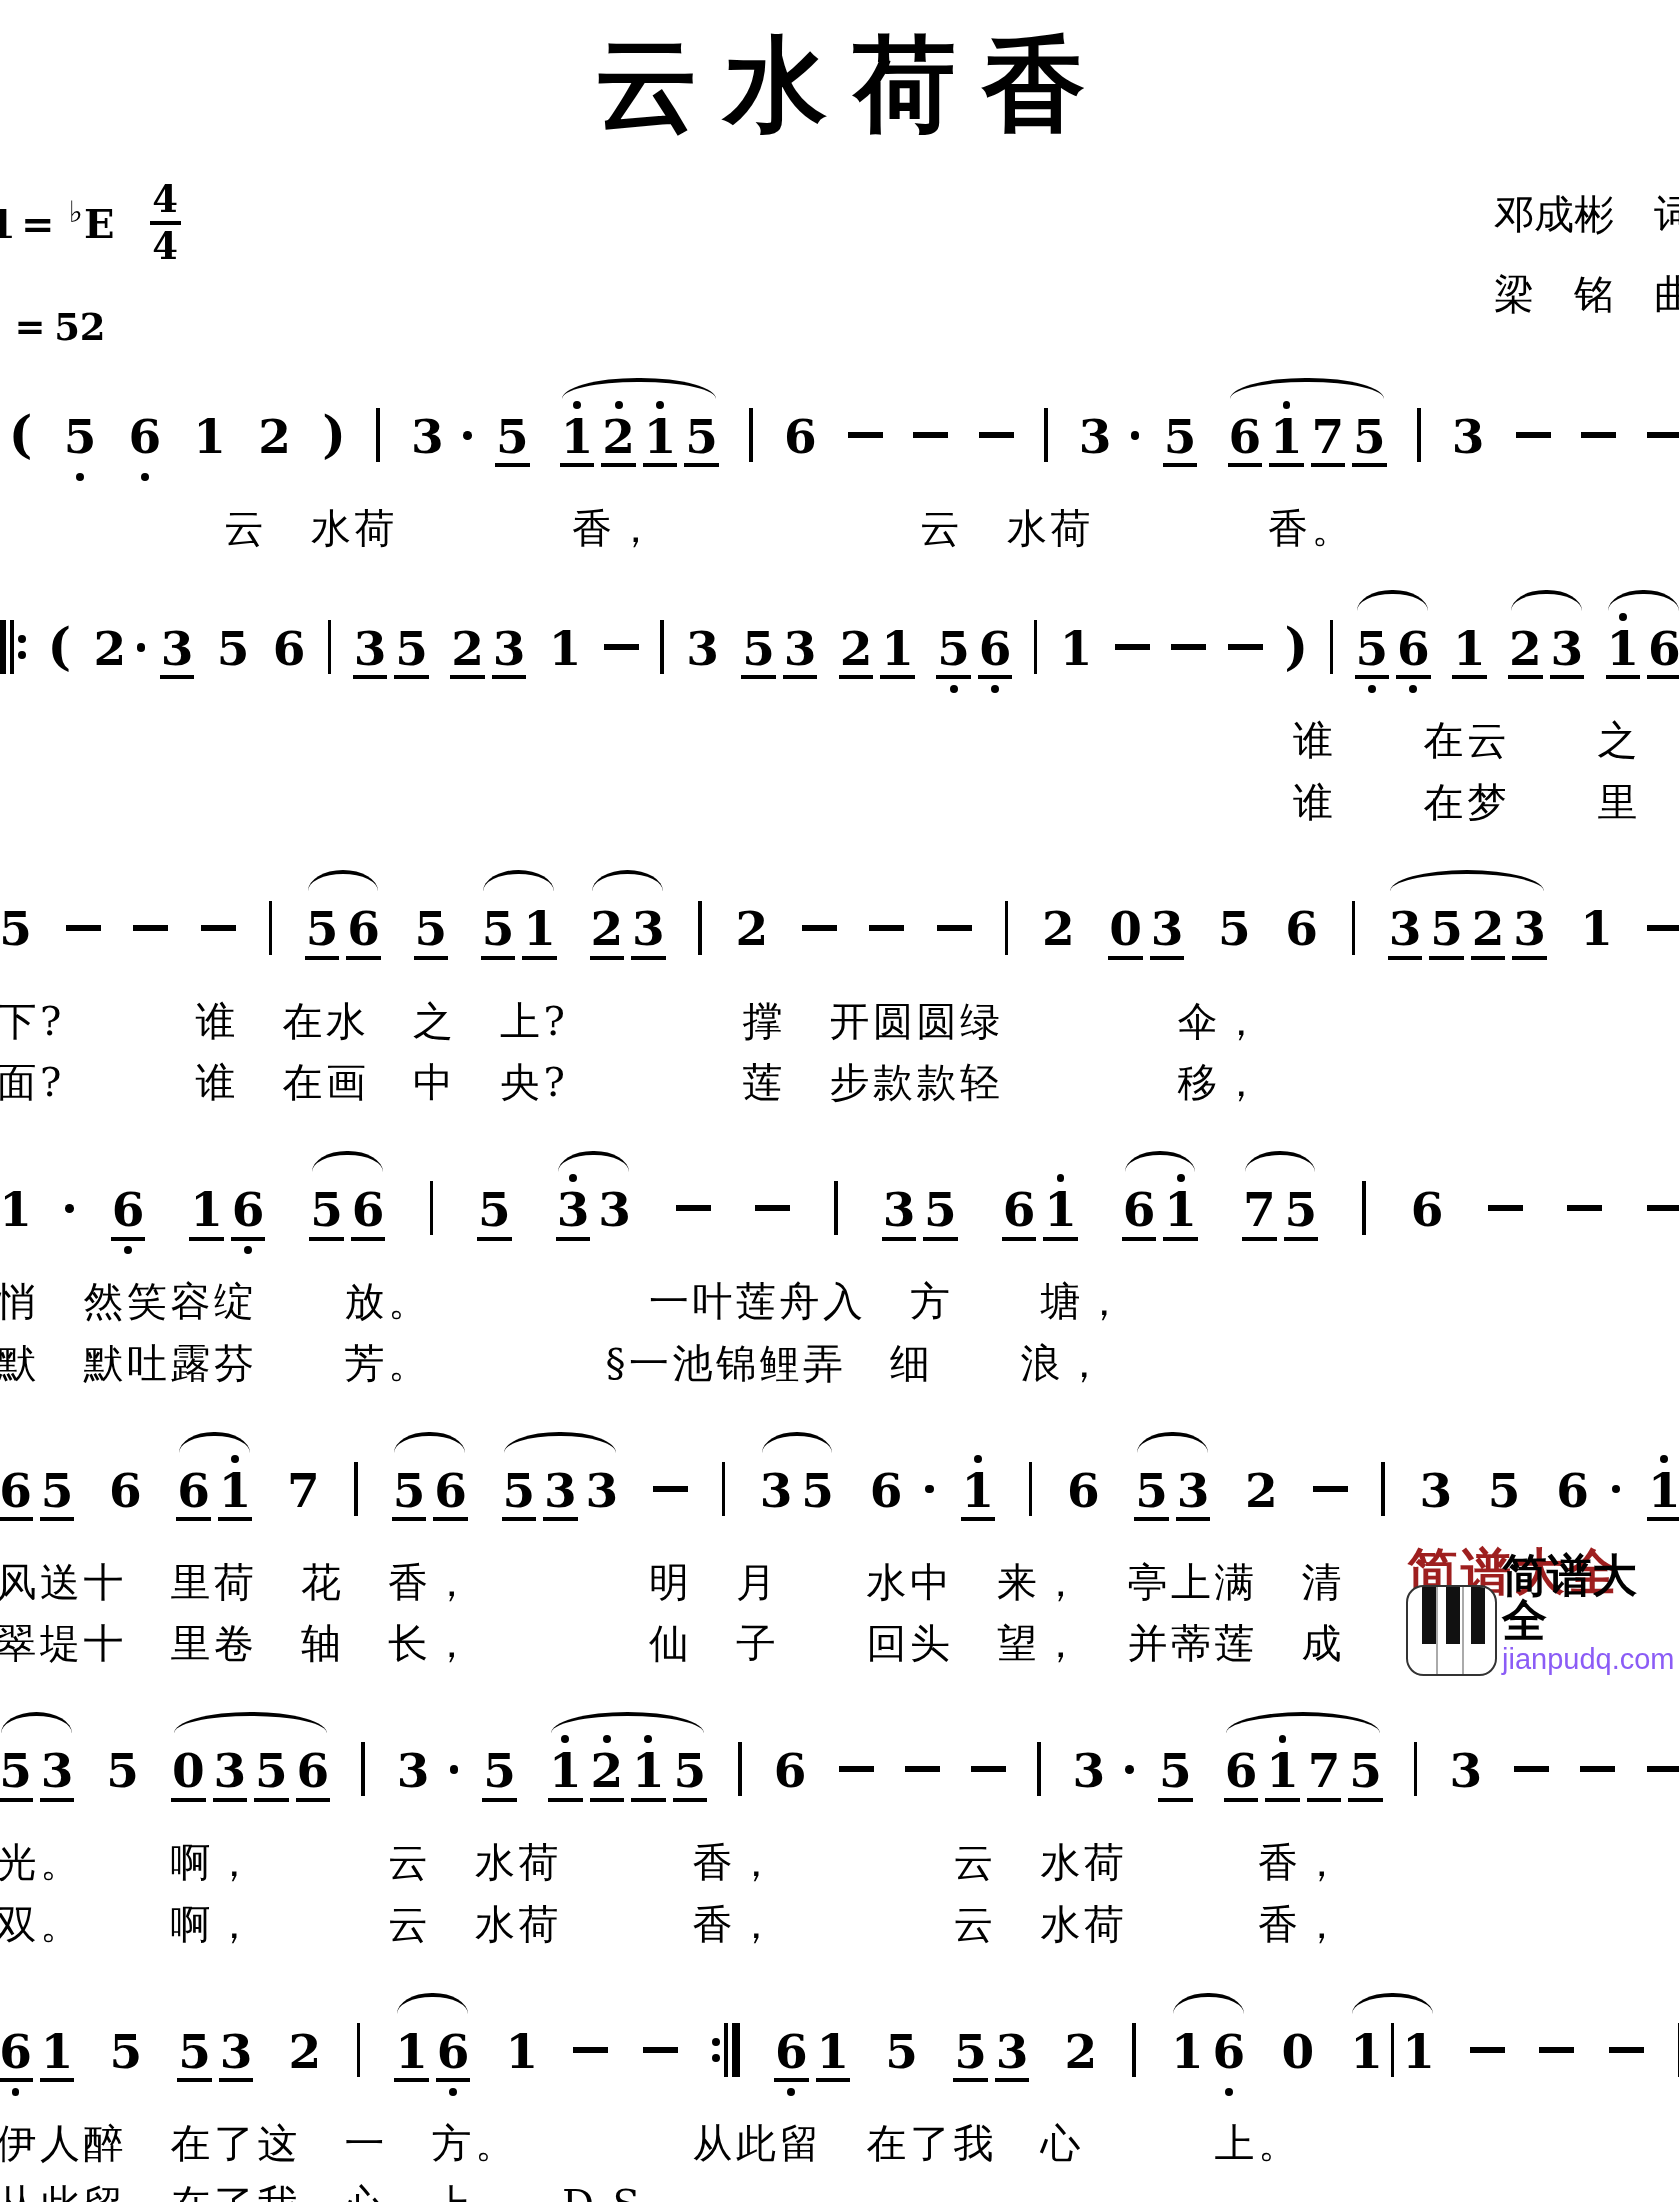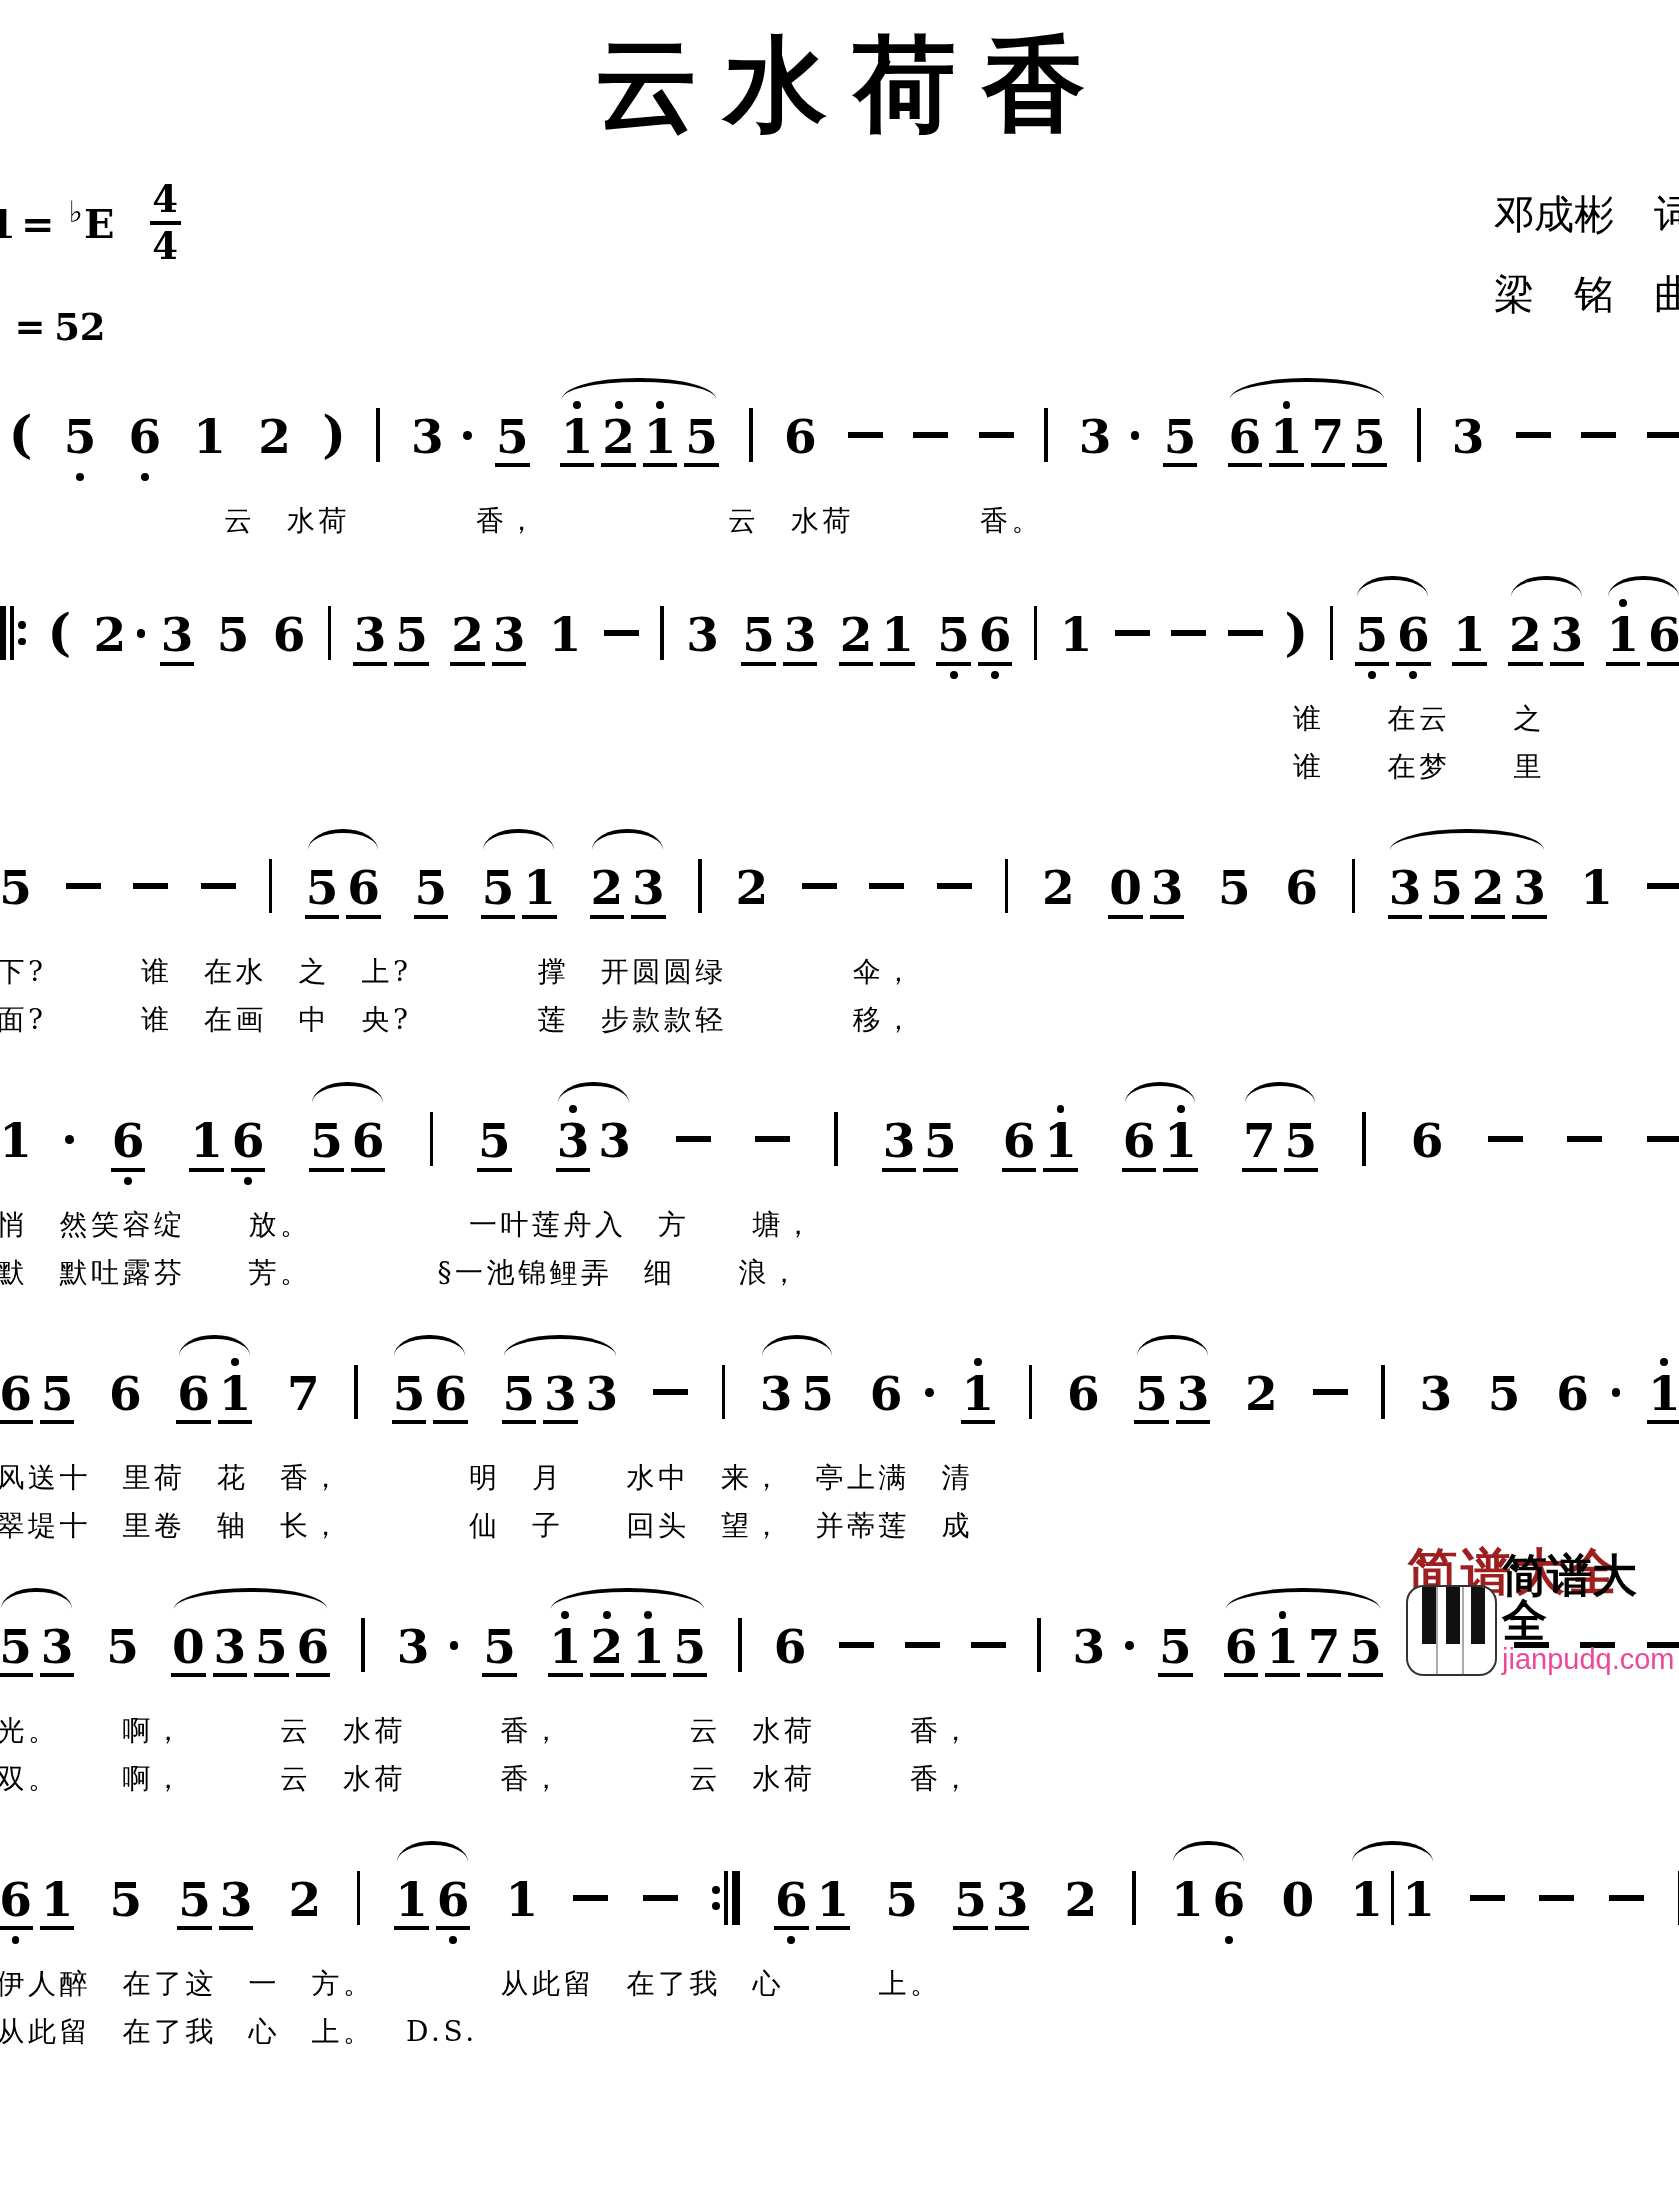--- a/index.html
+++ b/index.html
@@ -49,21 +49,21 @@
   .dash{width:35px;height:6px;background:#000;margin-top:55px;}
   .ndot{width:8.7px;height:8.7px;border-radius:50%;background:#000;margin-top:54px;margin-left:-12px;margin-right:-7px;}
   .paren{font-size:50px;line-height:1;font-weight:700;margin-top:33px;font-family:"DejaVu Serif", serif;}
   .rpt{display:flex;gap:4.3px;margin-top:31px;height:54px;align-items:stretch;}
   .rpt .thick{width:7.8px;background:#000;}
   .rpt .thin{width:3.5px;background:#000;}
   .rpt .dots{display:flex;flex-direction:column;justify-content:center;gap:8.7px;}
   .rpt .dots i{width:7.8px;height:7.8px;border-radius:50%;background:#000;}
 
   
-  .lyrics{font-size:28px;line-height:1.15;letter-spacing:3.5px;white-space:nowrap;overflow:hidden;
+  .lyrics{font-size:40px;line-height:1.15;letter-spacing:3.5px;white-space:nowrap;overflow:hidden;
           font-family:"DejaVu Serif", serif;}
   .lyrics.r1{margin-top:21px;}
   .lyrics.r2{margin-top:15.6px;}
   .sys1 .lyrics{padding-left:217px;}
   .sys2 .lyrics{padding-left:1286px;}
   .sys3 .lyrics,.sys4 .lyrics,.sys5 .lyrics,.sys6 .lyrics,.sys7 .lyrics{margin-left:-10.4px;}
 
   
   .watermark{position:absolute;right:5.2px;bottom:1.7px;width:269px;height:137px;}
   .wm-red{position:absolute;left:1.7px;top:0;color:#9e1f1f;font-weight:bold;font-size:50px;
@@ -71,21 +71,21 @@
   .wm-front{position:absolute;left:0;bottom:0;display:flex;align-items:flex-end;z-index:2;}
   .wm-piano{position:relative;width:87px;height:87px;background:#fff;border:2.6px solid #333;
             border-radius:17.4px;overflow:hidden;flex:0 0 auto;}
   .wm-piano .bk{position:absolute;top:0;width:14px;height:57px;background:#111;}
   .wm-piano .bk.k1{left:14px;} .wm-piano .bk.k2{left:38px;} .wm-piano .bk.k3{left:63px;}
   .wm-piano .wl{position:absolute;top:0;bottom:0;width:1.7px;background:#aaa;}
   .wm-piano .wl.l1{left:28px;} .wm-piano .wl.l2{left:54px;}
   .wm-text{margin-left:5.2px;}
   .wm-title{font-size:45px;font-weight:bold;line-height:1.0;color:#000;
             font-family:"DejaVu Serif", serif;}
-  .wm-url{font-size:29px;color:#ec4899;line-height:1.15;font-family:"Liberation Sans", sans-serif;}
+  .wm-url{font-size:29px;color:#8b5cf6;line-height:1.15;font-family:"Liberation Sans", sans-serif;}
 </style>
 </head>
 <body>
 
 <div class="page">
 
   <h1 class="score-title">云水荷香</h1>
 
   <div class="header">
     <div class="keyblock">

